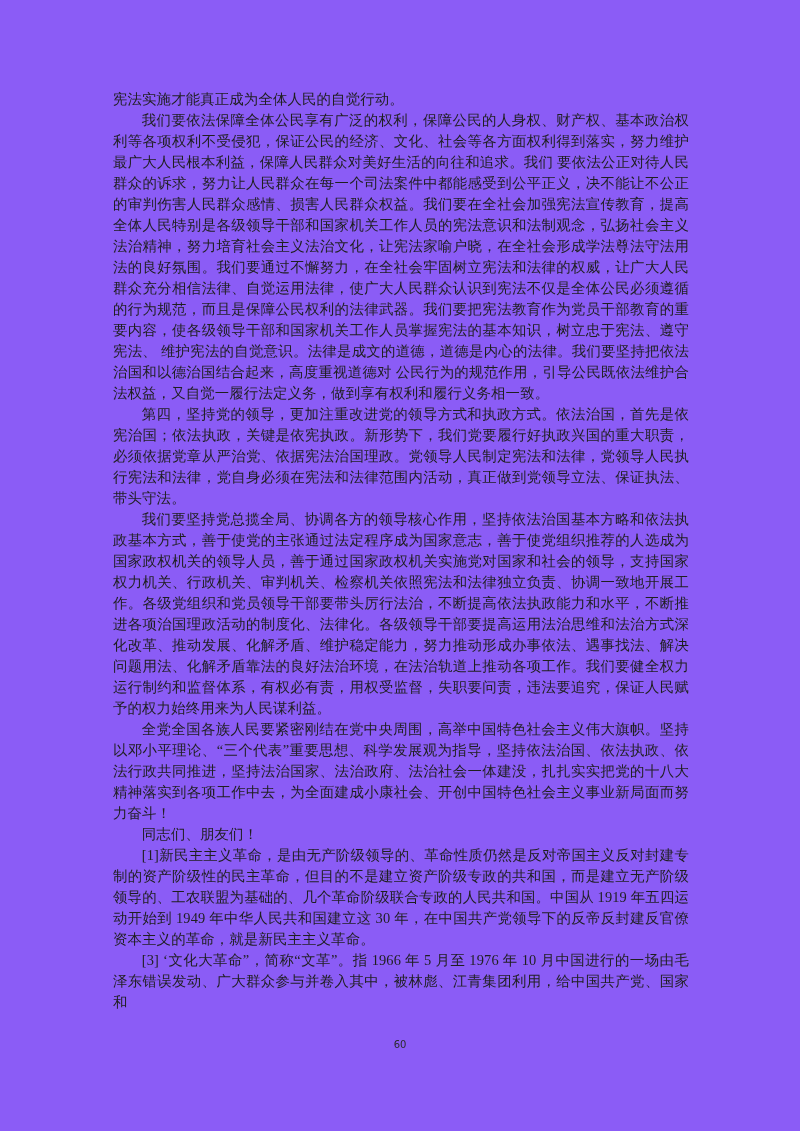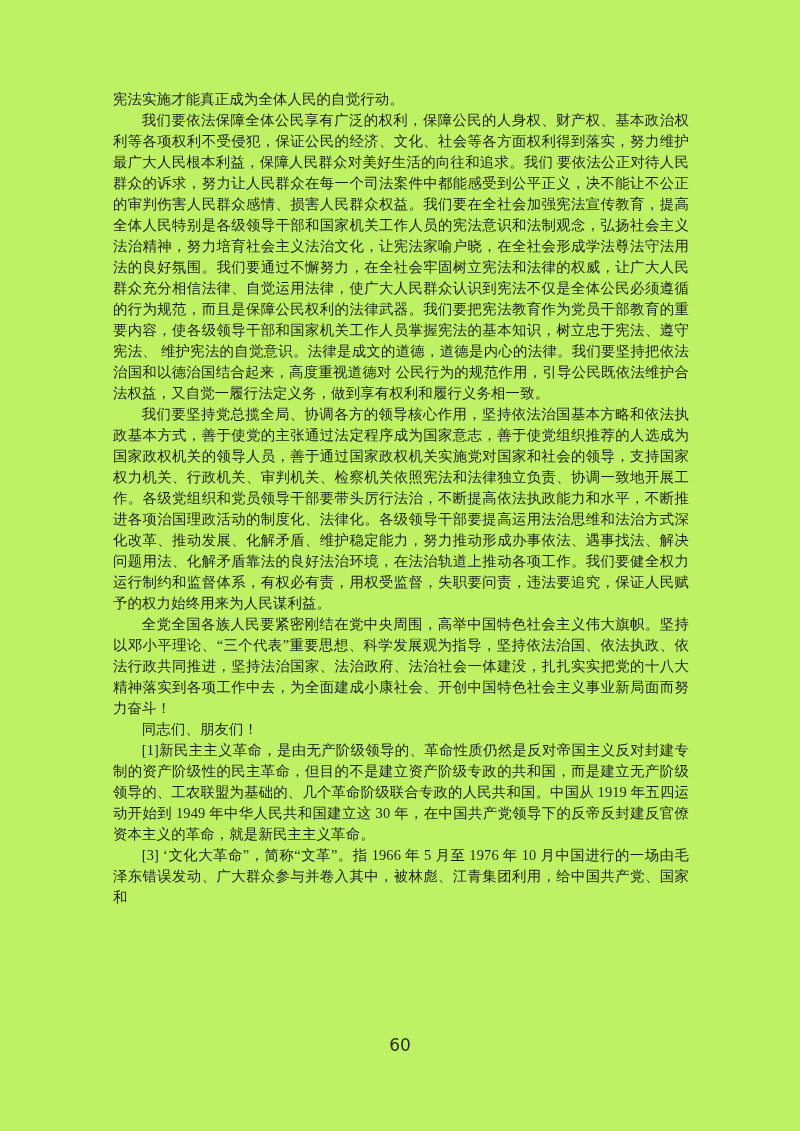--- a/index.html
+++ b/index.html
@@ -11,21 +11,21 @@
     height: 1131px;
     background: #ffffff;
     position: relative;
     overflow: hidden;
     font-family: "Liberation Serif", "DejaVu Serif", serif;
     color: #1f1f1f;
   }
   .page {
     position: absolute;
     inset: 0;
-    background: #bef264;
+    background: #8b5cf6;
     padding-left: 20px;
   }
   .text-block {
     position: absolute;
     left: 113px;
     top: 89px;
     width: 576px;
   }
   .text-block p {
     margin: 0;
@@ -42,33 +42,34 @@
   }
   .text-block p.heading {
     font-weight: bold;
   }
   .page-number {
     position: absolute;
     top: 1036px;
     left: 0;
     width: 800px;
     text-align: center;
-    font-size: 17px;
+    font-size: 10px;
     line-height: 18px;
     color: #2b2b2b;
     font-family: "DejaVu Sans", "Liberation Sans", sans-serif;
   }
 </style>
 </head>
 <body>
 
 <div class="page">
   <div class="text-block">
     <p class="no-indent">宪法实施才能真正成为全体人民的自觉行动。</p>
     <p>我们要依法保障全体公民享有广泛的权利，保障公民的人身权、财产权、基本政治权利等各项权利不受侵犯，保证公民的经济、文化、社会等各方面权利得到落实，努力维护最广大人民根本利益，保障人民群众对美好生活的向往和追求。我们 要依法公正对待人民群众的诉求，努力让人民群众在每一个司法案件中都能感受到公平正义，决不能让不公正的审判伤害人民群众感情、损害人民群众权益。我们要在全社会加强宪法宣传教育，提高全体人民特别是各级领导干部和国家机关工作人员的宪法意识和法制观念，弘扬社会主义法治精神，努力培育社会主义法治文化，让宪法家喻户晓，在全社会形成学法尊法守法用法的良好氛围。我们要通过不懈努力，在全社会牢固树立宪法和法律的权威，让广大人民群众充分相信法律、自觉运用法律，使广大人民群众认识到宪法不仅是全体公民必须遵循的行为规范，而且是保障公民权利的法律武器。我们要把宪法教育作为党员干部教育的重要内容，使各级领导干部和国家机关工作人员掌握宪法的基本知识，树立忠于宪法、遵守宪法、 维护宪法的自觉意识。法律是成文的道德，道德是内心的法律。我们要坚持把依法治国和以德治国结合起来，高度重视道德对 公民行为的规范作用，引导公民既依法维护合法权益，又自觉一履行法定义务，做到享有权利和履行义务相一致。</p>
+    <p>第四，坚持党的领导，更加注重改进党的领导方式和执政方式。依法治国，首先是依宪治国；依法执政，关键是依宪执政。新形势下，我们党要履行好执政兴国的重大职责，必须依据党章从严治党、依据宪法治国理政。党领导人民制定宪法和法律，党领导人民执行宪法和法律，党自身必须在宪法和法律范围内活动，真正做到党领导立法、保证执法、带头守法。</p>
     <p>我们要坚持党总揽全局、协调各方的领导核心作用，坚持依法治国基本方略和依法执政基本方式，善于使党的主张通过法定程序成为国家意志，善于使党组织推荐的人选成为国家政权机关的领导人员，善于通过国家政权机关实施党对国家和社会的领导，支持国家权力机关、行政机关、审判机关、检察机关依照宪法和法律独立负责、协调一致地开展工作。各级党组织和党员领导干部要带头厉行法治，不断提高依法执政能力和水平，不断推进各项治国理政活动的制度化、法律化。各级领导干部要提高运用法治思维和法治方式深化改革、推动发展、化解矛盾、维护稳定能力，努力推动形成办事依法、遇事找法、解决问题用法、化解矛盾靠法的良好法治环境，在法治轨道上推动各项工作。我们要健全权力运行制约和监督体系，有权必有责，用权受监督，失职要问责，违法要追究，保证人民赋予的权力始终用来为人民谋利益。</p>
     <p>全党全国各族人民要紧密刚结在党中央周围，高举中国特色社会主义伟大旗帜。坚持以邓小平理论、“三个代表”重要思想、科学发展观为指导，坚持依法治国、依法执政、依法行政共同推进，坚持法治国家、法治政府、法治社会一体建没，扎扎实实把党的十八大精神落实到各项工作中去，为全面建成小康社会、开创中国特色社会主义事业新局面而努力奋斗！</p>
     <p>同志们、朋友们！</p>
     <p>[1]新民主主义革命，是由无产阶级领导的、革命性质仍然是反对帝国主义反对封建专制的资产阶级性的民主革命，但目的不是建立资产阶级专政的共和国，而是建立无产阶级领导的、工农联盟为基础的、几个革命阶级联合专政的人民共和国。中国从 1919 年五四运动开始到 1949 年中华人民共和国建立这 30 年，在中国共产党领导下的反帝反封建反官僚资本主义的革命，就是新民主主义革命。</p>
     <p>[3] ‘文化大革命”，简称“文革”。指 1966 年 5 月至 1976 年 10 月中国进行的一场由毛泽东错误发动、广大群众参与并卷入其中，被林彪、江青集团利用，给中国共产党、国家和</p>
   </div>
   <div class="page-number">60</div>
 </div>
 
 </body></html>

